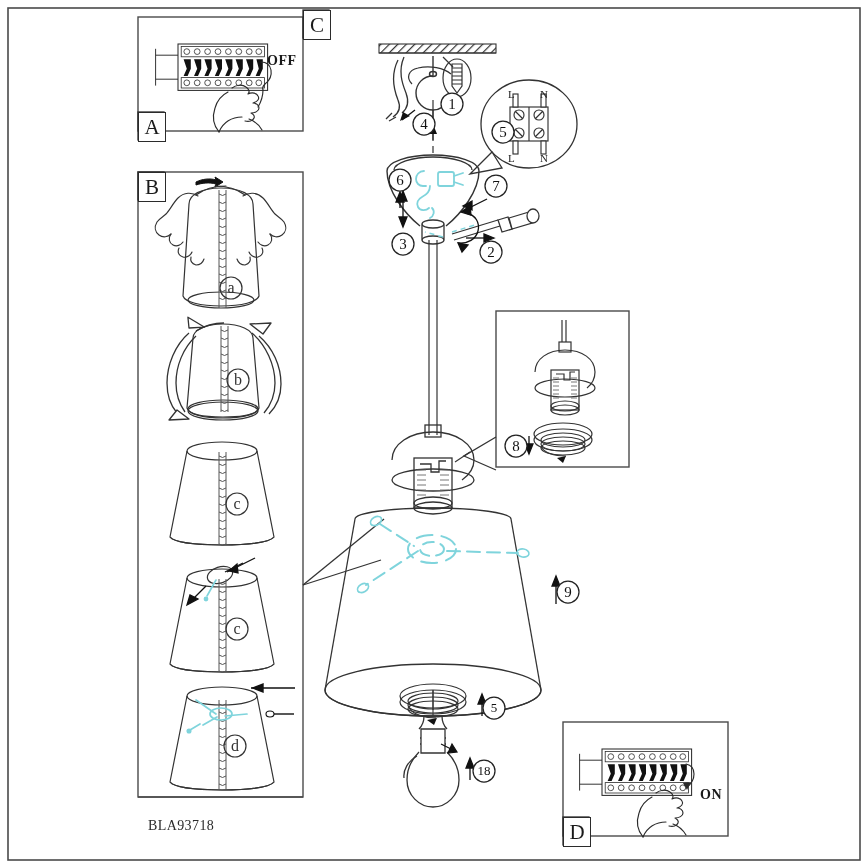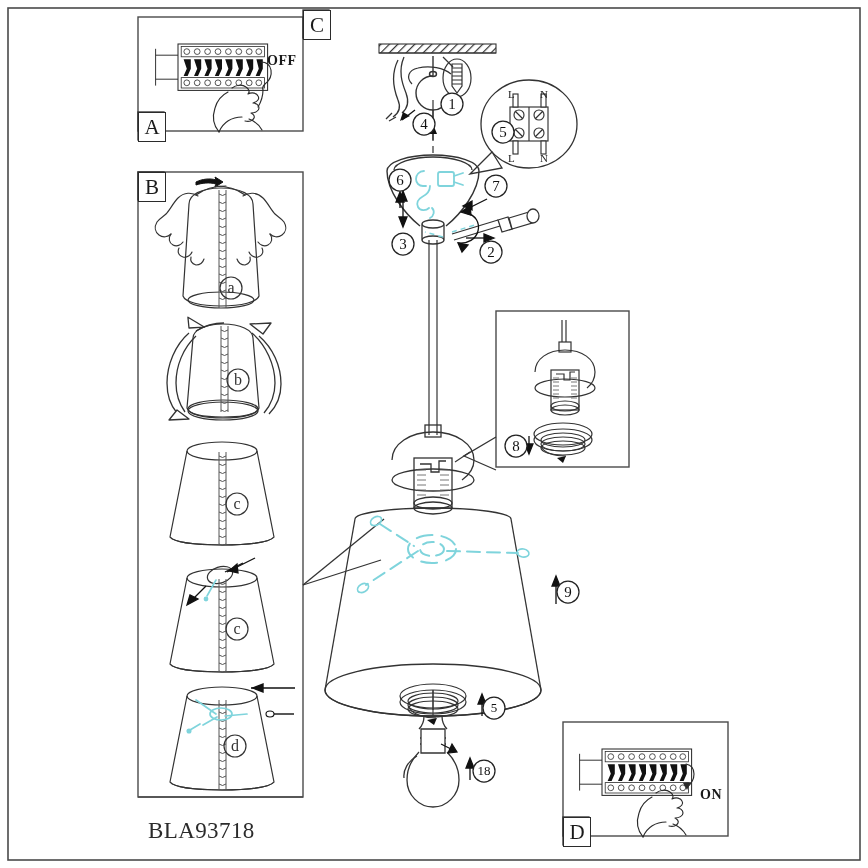--- a/index.html
+++ b/index.html
@@ -3,21 +3,21 @@
 <meta charset="utf-8">
 <style>
   html,body{margin:0;padding:0;background:#fff;}
   body{font-family:"Liberation Serif",serif;}
   #page{position:relative;width:868px;height:868px;background:#ffffff;overflow:hidden;}
   #page svg{position:absolute;left:0;top:0;width:868px;height:868px;}
   .lbl{position:absolute;border:1.3px solid #2b2b2b;background:#fff;
        display:flex;align-items:center;justify-content:center;
        font-family:"Liberation Serif",serif;color:#1a1a1a;line-height:1;}
   .panel-letter{width:26px;height:28px;font-size:21px;}
-  .code{position:absolute;font-family:"Liberation Serif",serif;font-size:23px;color:#2b2b2b;letter-spacing:.4px;}
+  .code{position:absolute;font-family:"Liberation Serif",serif;font-size:14px;color:#2b2b2b;letter-spacing:.4px;}
   .onoff{position:absolute;font-family:"Liberation Serif",serif;font-weight:700;
          font-size:14px;color:#1a1a1a;letter-spacing:.5px;}
 </style>
 </head>
 <body>
 
 <div id="page">
 
 <svg viewBox="0 0 868 868" xmlns="http://www.w3.org/2000/svg">
   <defs>

